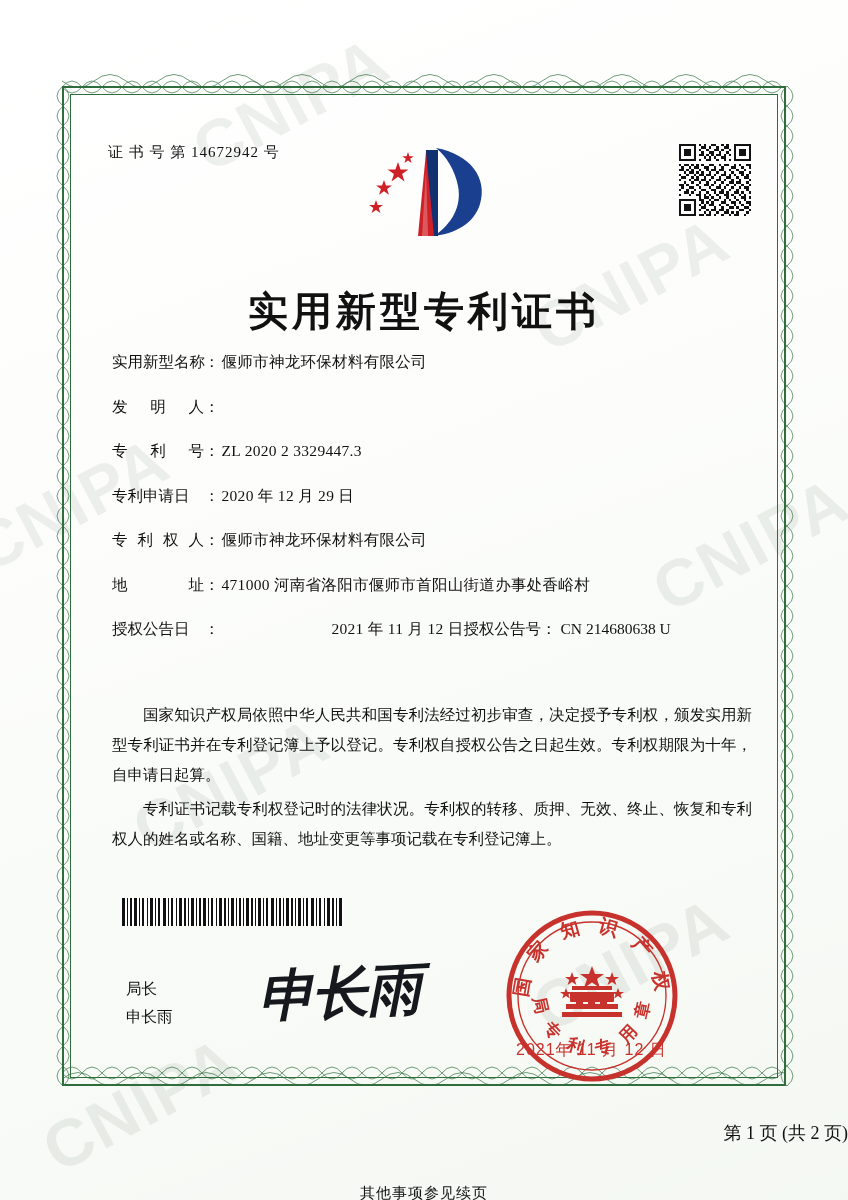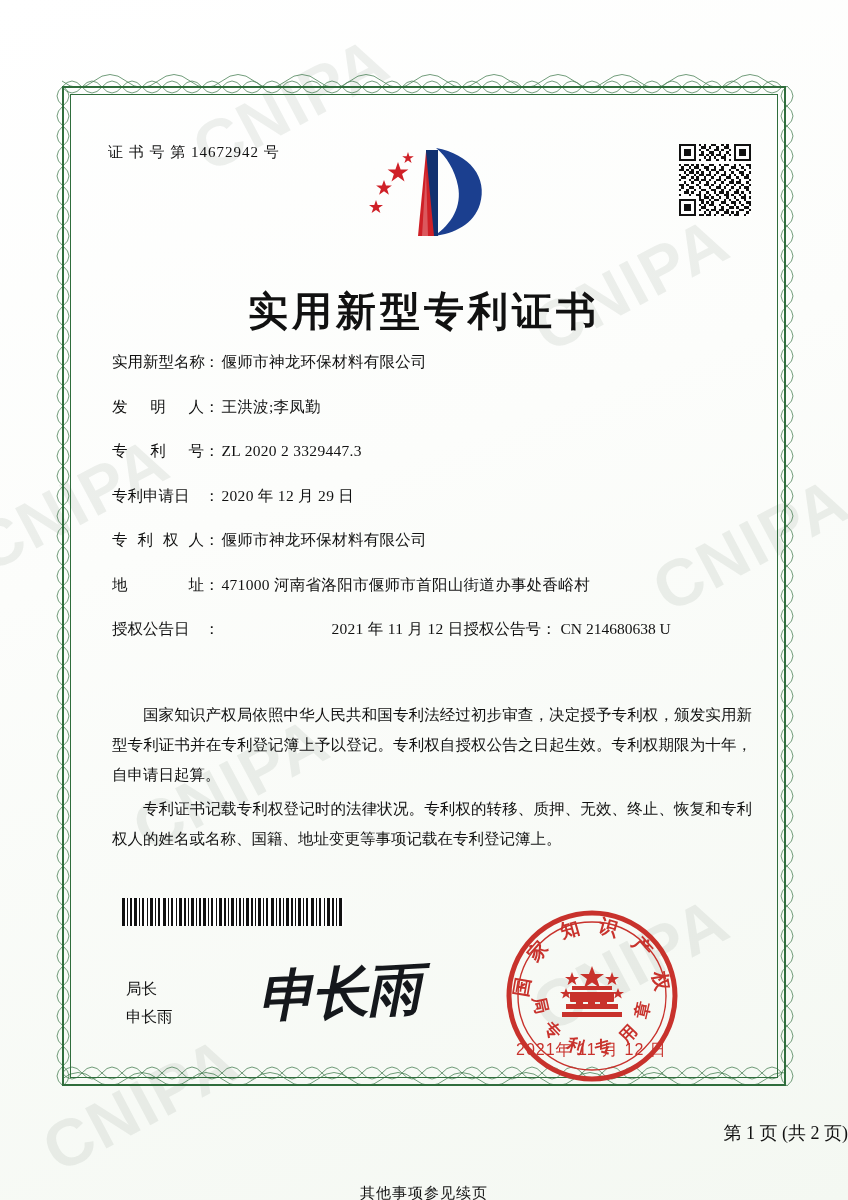--- a/index.html
+++ b/index.html
@@ -576,21 +576,20 @@
       <span class="field-value">偃师市神龙环保材料有限公司</span>
     </div>
 
     <div class="field-row">
       <span class="field-label spread">
           <span>发</span>
           <span>明</span>
           <span>人</span>
         </span>
       <span class="field-colon">：</span>
-      <span class="field-value">王洪波;李凤勤</span>
     </div>
 
     <div class="field-row">
       <span class="field-label spread">
           <span>专</span>
           <span>利</span>
           <span>号</span>
         </span>
       <span class="field-colon">：</span>
       <span class="field-value">ZL 2020 2 3329447.3</span>

